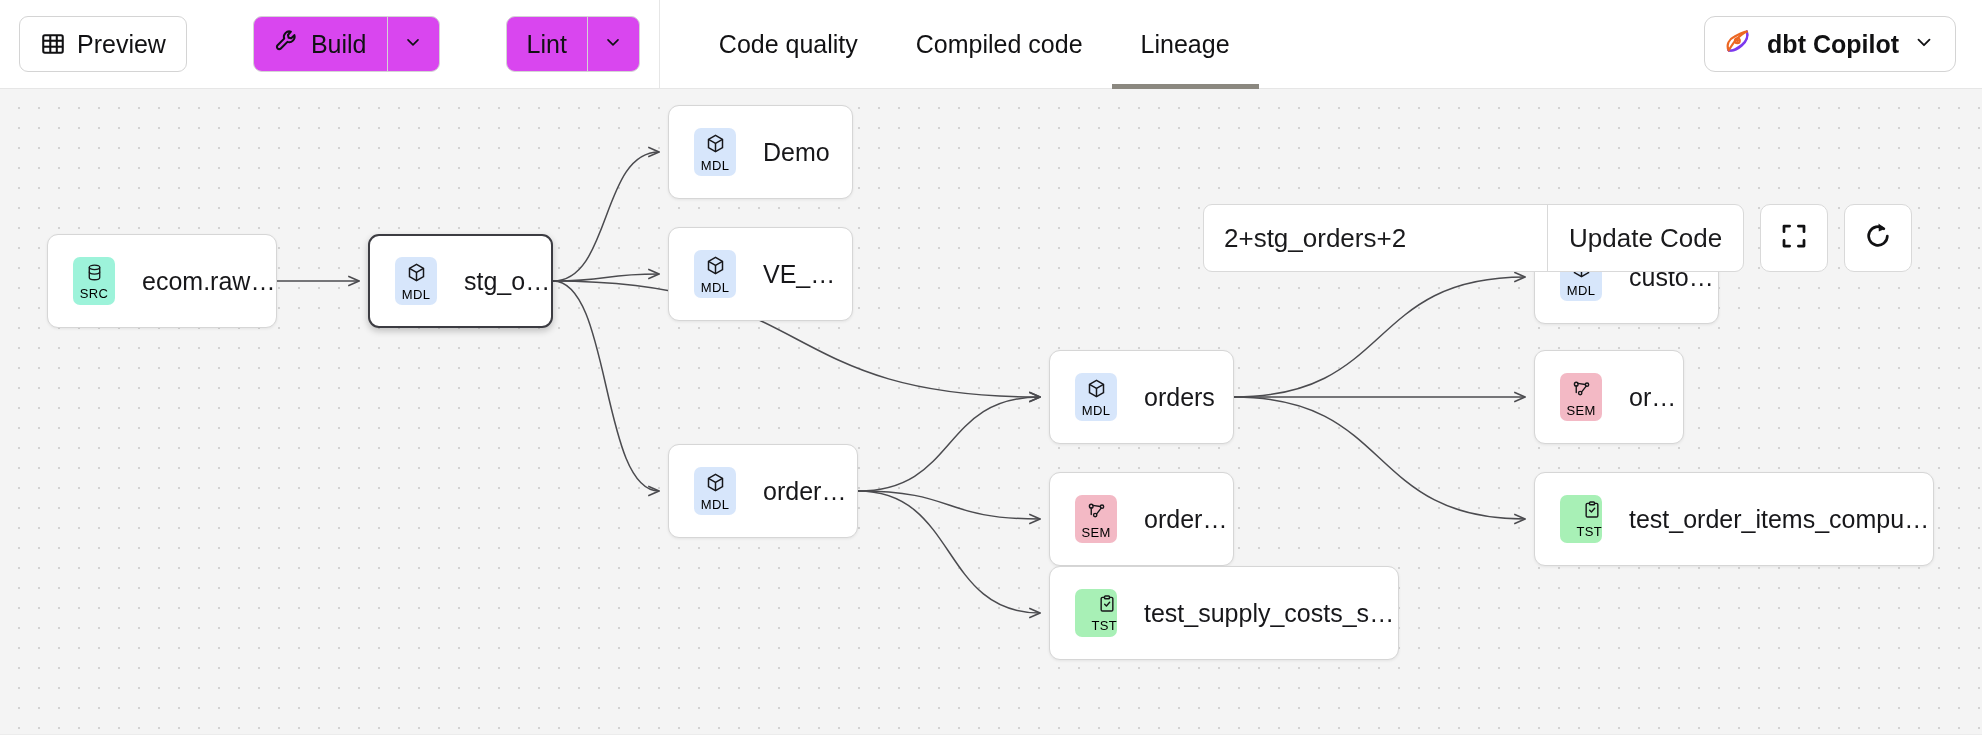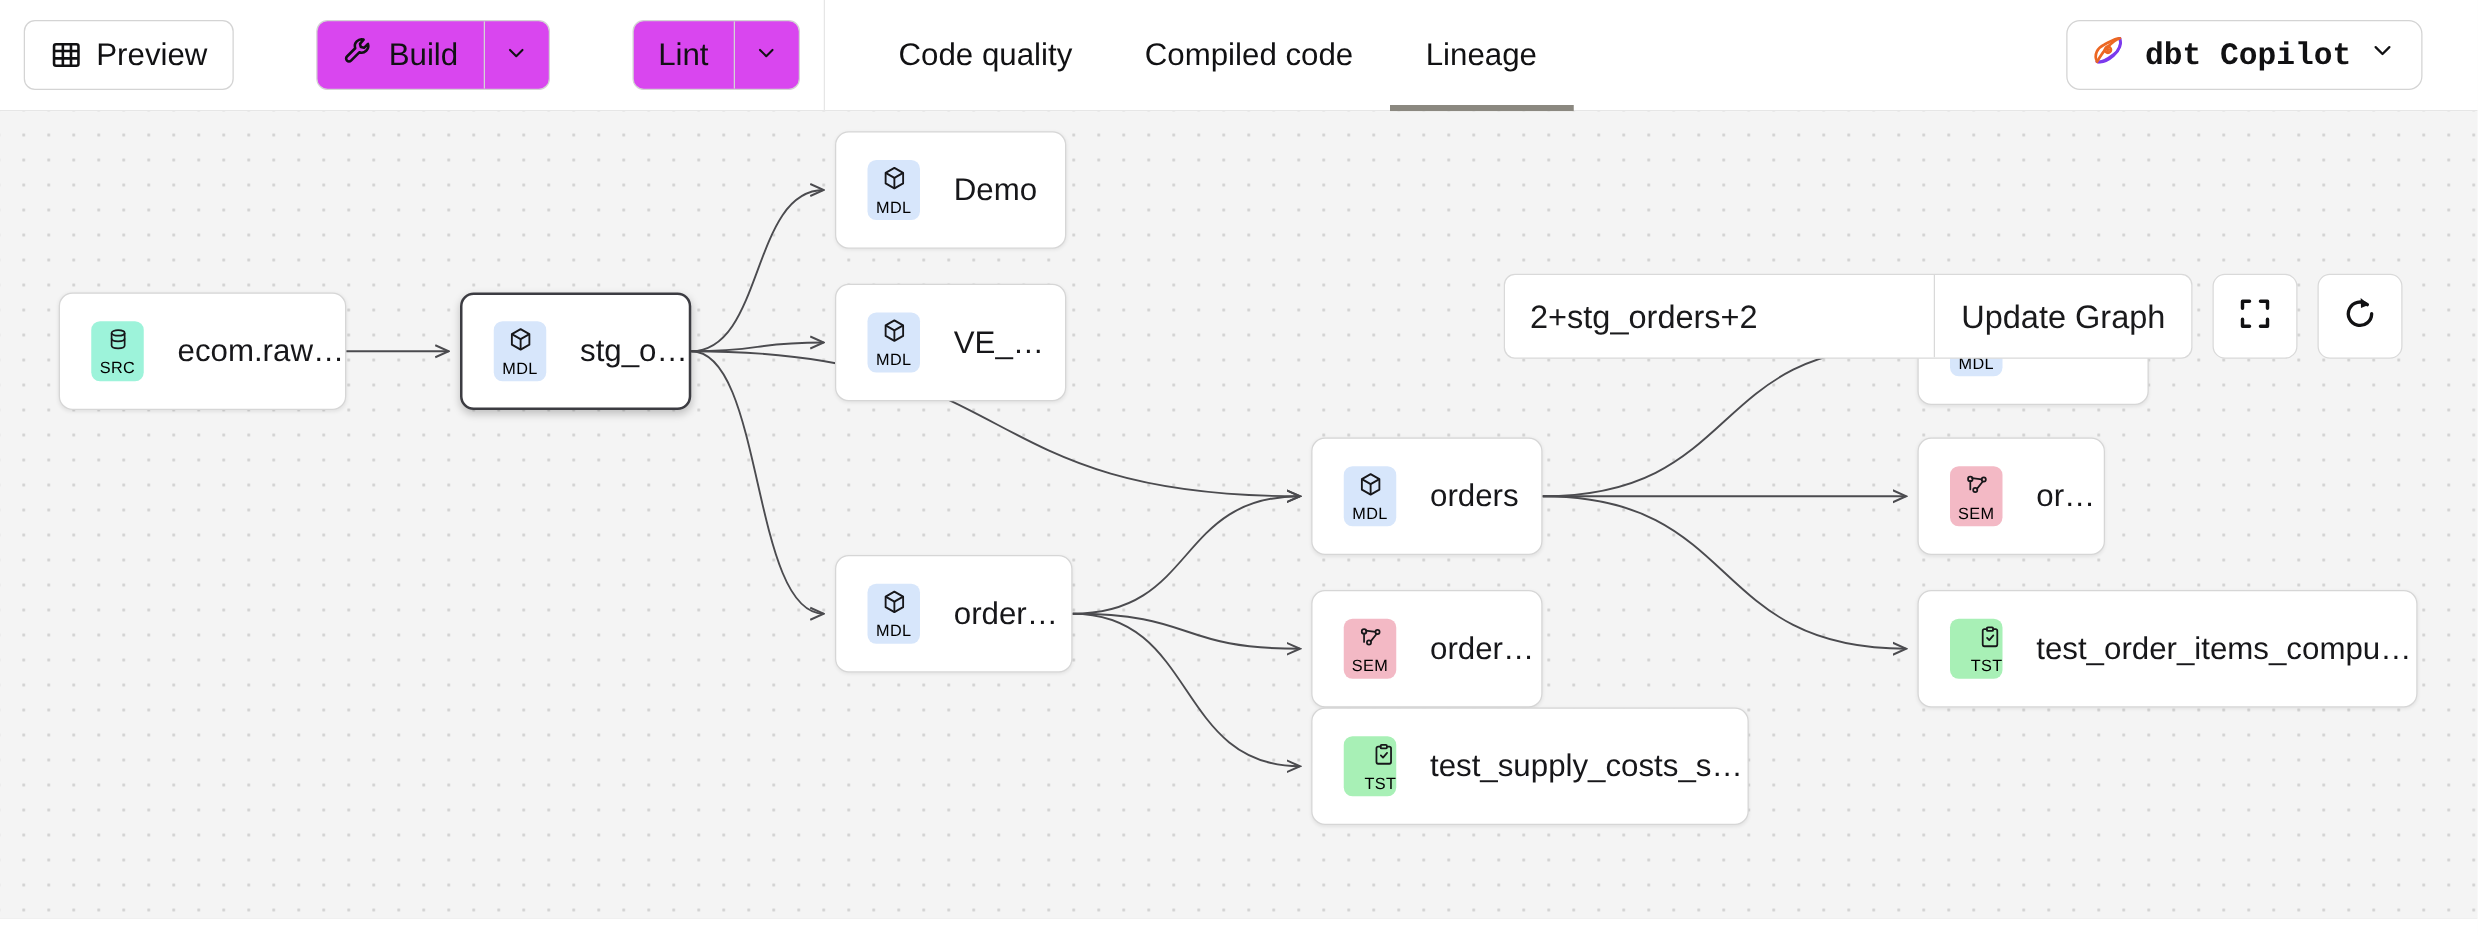--- a/index.html
+++ b/index.html
@@ -106,24 +106,23 @@
   .tab .ul {
     position: absolute;
     left: 0; right: 0; bottom: 0;
     height: 5px;
     background: transparent;
   }
   .tab.active .ul { background: #8b8880; }
 
   .tb-right {
     margin-left: auto;
-    padding-right: 44px;
-    display: flex;
-    align-items: center;
-    font-family: Liberation Mono, monospace;
+    padding-right: 26px;
+    display: flex;
+    align-items: center;
   }
   .copilot {
     height: 56px;
     border: 1px solid #d4d4d4;
     border-radius: 11px;
     background: #ffffff;
     display: flex;
     align-items: center;
     gap: 14px;
     padding: 0 20px 0 18px;
@@ -149,21 +148,21 @@
     position: absolute;
     left: 0; top: 734px;
     width: 1982px; height: 14px;
     background: #ffffff;
     border-top: 1px solid #ececec;
   }
 
   
   .graph-controls {
     position: absolute;
-    left: 1203px; top: 130px;
+    left: 1203px; top: 115px;
     display: flex;
     align-items: flex-start;
     gap: 16px;
     z-index: 20;
   }
   .searchgroup {
     display: flex;
     align-items: stretch;
     height: 68px;
     background: #ffffff;
@@ -496,21 +495,21 @@
           <span class="bl">TST</span>
         </div>
         <div class="label">test_order_items_compute_to_bools_c…</div>
       </div>
     </div>
 
   <div class="graph-controls">
     <div class="searchgroup">
       <input type="text" value="2+stg_orders+2" style="">
       <div class="update">
-        <span>Update Graph</span>
+        <span>Update Code</span>
       </div>
     </div>
     <div class="iconbtn">
       <span>
         <svg width="30" height="30" viewBox="0 0 24 24" fill="none" stroke="#111113" stroke-width="2.2" stroke-linecap="round" stroke-linejoin="round">
           <polyline points="4,8.5 4,4 8.5,4"></polyline>
           <polyline points="15.5,4 20,4 20,8.5"></polyline>
           <polyline points="20,15.5 20,20 15.5,20"></polyline>
           <polyline points="8.5,20 4,20 4,15.5"></polyline>
         </svg>

